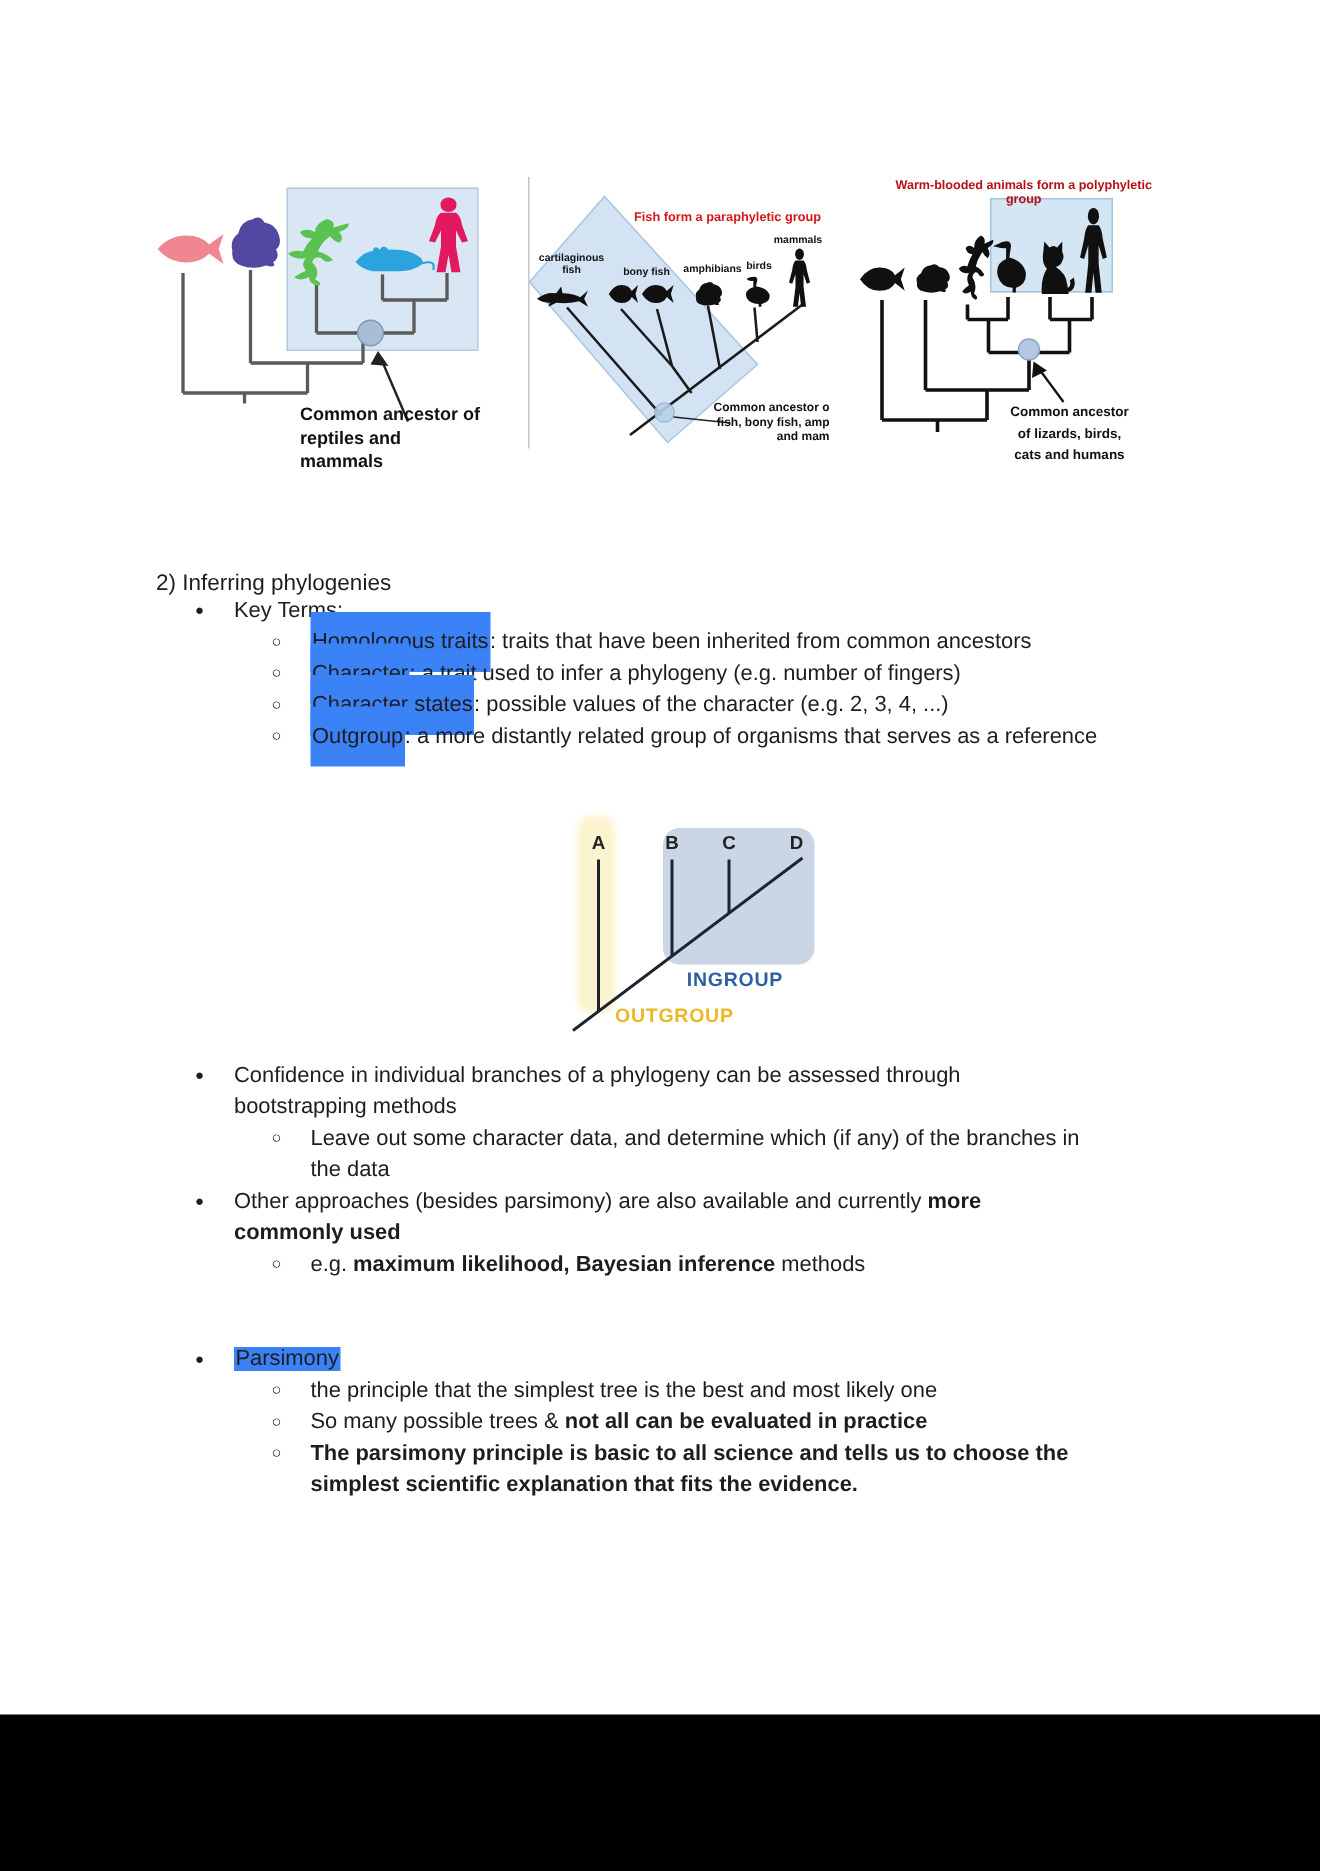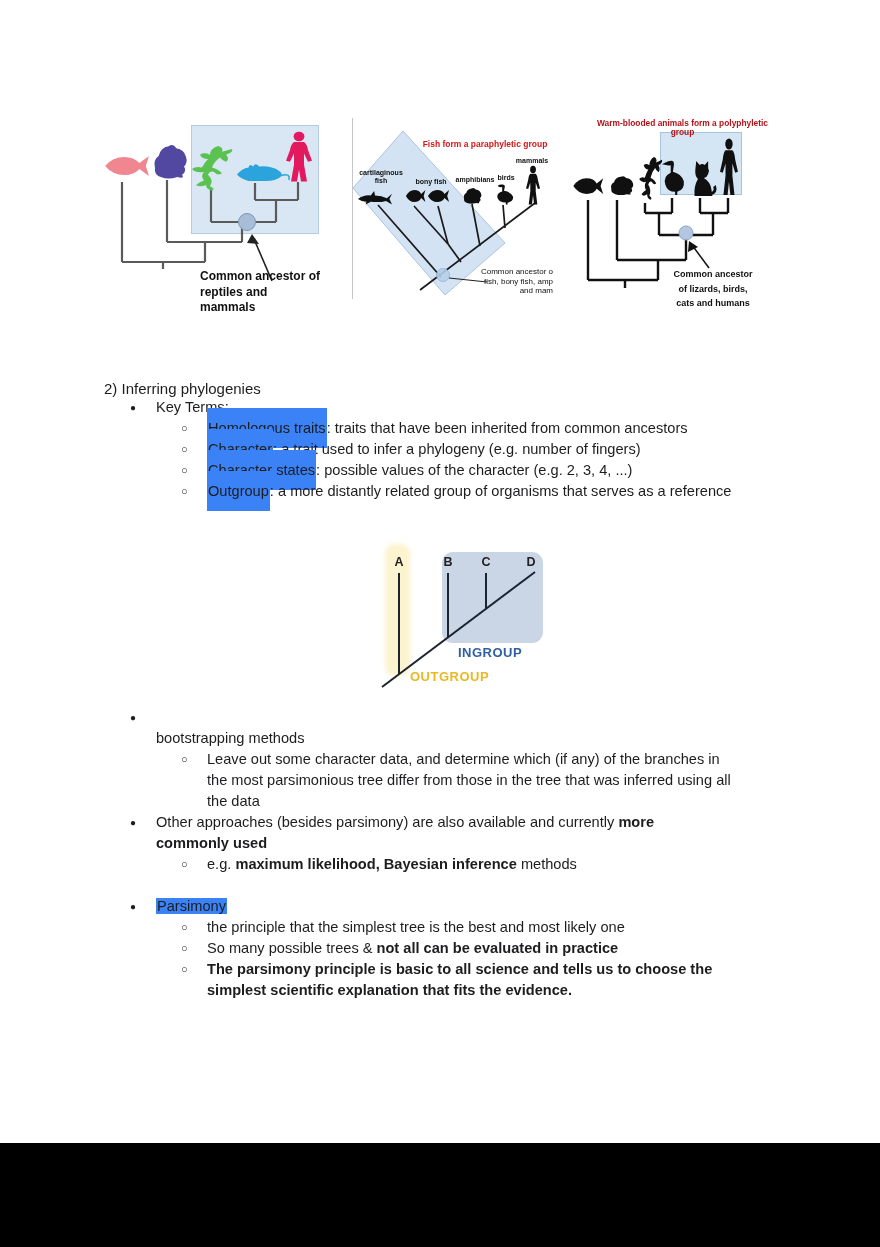--- a/index.html
+++ b/index.html
@@ -19,21 +19,21 @@
   .heading{position:absolute;left:104px;top:366px;font-size:15px;line-height:22px;margin-top:12px;}
   
   .fig{position:absolute;}
   .fig svg{position:absolute;left:0;top:0;overflow:visible;}
   .cap1{position:absolute;left:105px;top:151px;width:126px;
         font-weight:bold;font-size:12px;line-height:15.5px;color:#111;}
   .figtitle{position:absolute;font-weight:bold;text-align:center;}
   .smlabel{position:absolute;font-weight:bold;font-size:7px;line-height:7.5px;
            text-align:center;color:#101010;}
   .cap2{position:absolute;left:128px;top:152px;width:80px;text-align:right;
-        font-weight:normal;font-size:8px;line-height:9.6px;color:#101010;}
+        font-weight:bold;font-size:8px;line-height:9.6px;color:#101010;}
   .cap3{position:absolute;left:92px;top:152px;width:112px;text-align:center;
         font-weight:bold;font-size:9px;line-height:14.5px;color:#101010;}
   .bluebox{position:absolute;background:#d9e7f4;border:1px solid #b5cbe0;}
   .tipLabel{position:absolute;top:10px;width:16px;text-align:center;
             font-weight:bold;font-size:12.5px;color:#222;}
   .grpword{position:absolute;font-weight:bold;font-size:13px;letter-spacing:.5px;}
   .blackbar{position:absolute;left:0;top:1143px;width:880px;height:104px;background:#000;}
   .grayline{position:absolute;left:352px;top:118px;width:1px;height:181px;background:#c6c6c6;}
 </style>
 </head>
@@ -202,30 +202,28 @@
     <div class="tipLabel" style="left:65px;">B</div>
     <div class="tipLabel" style="left:103px;">C</div>
     <div class="tipLabel" style="left:148px;">D</div>
     <div class="grpword" style="left:75px;top:100px;width:80px;text-align:center;color:#2e5fa3;">INGROUP</div>
     <div class="grpword" style="left:35px;top:124px;color:#e9b824;">OUTGROUP</div>
   </div>
 
   <div class="textblock" style="top:707px;">
     <div class="row t1">
       <span class="dot">●</span>
+      <span>Confidence in individual branches of a phylogeny can be assessed through</span>
     </div>
     <div class="row t1">
       <span>bootstrapping methods</span>
     </div>
     <div class="row t2">
       <span class="circ">○</span>
       <span>Leave out some character data, and determine which (if any) of the branches in</span>
-    </div>
-    <div class="row t2">
-      <span>the most parsimonious tree differ from those in the tree that was inferred using all</span>
     </div>
     <div class="row t2">
       <span>the data</span>
     </div>
     <div class="row t1">
       <span class="dot">●</span>
       <span>Other approaches (besides parsimony) are also available and currently </span><span class="b">more</span>
     </div>
     <div class="row t1">
       <span class="b">commonly used</span>

